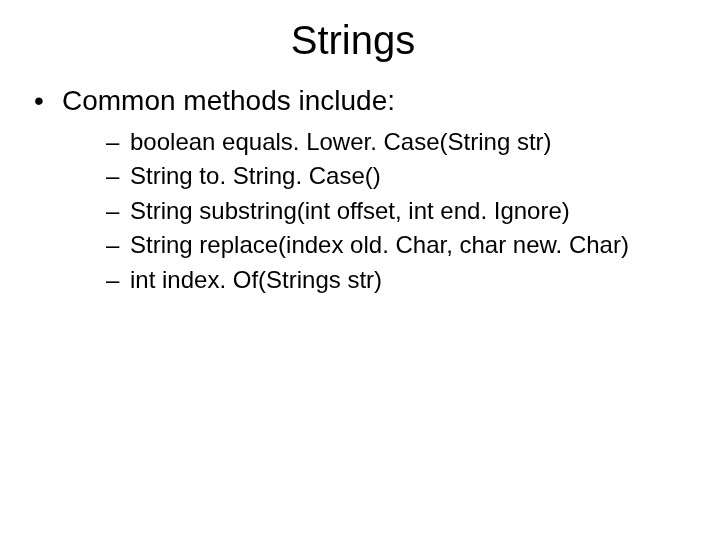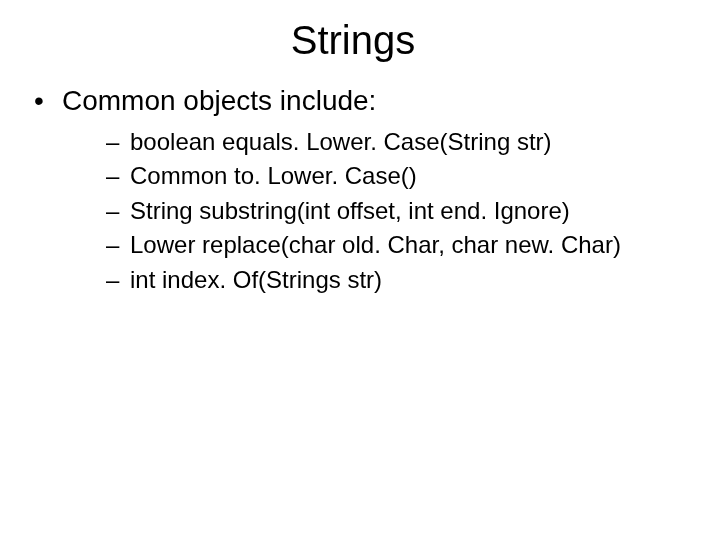--- a/index.html
+++ b/index.html
@@ -68,23 +68,23 @@
   }
 </style>
 </head>
 <body>
 
 <div class="slide">
   <h1 class="title">Strings</h1>
 
   <ul class="level1">
     <li>
-      <span>Common objects include:</span><em class="ital"></em><span></span>
+      <span>Common methods include:</span><em class="ital"></em><span></span>
       <ul class="level2">
         <li><span>boolean equals. Lower. Case(String str)</span></li>
-        <li><span>Common to. Lower. Case()</span></li>
+        <li><span>String to. String. Case()</span></li>
         <li><span>String substring(int offset, int end. Ignore)</span></li>
-        <li><span>Lower replace(char old. Char, char new. Char)</span></li>
+        <li><span>String replace(index old. Char, char new. Char)</span></li>
         <li><span>int index. Of(Strings str)</span></li>
       </ul>
     </li>
   </ul>
 </div>
 
 </body></html>

